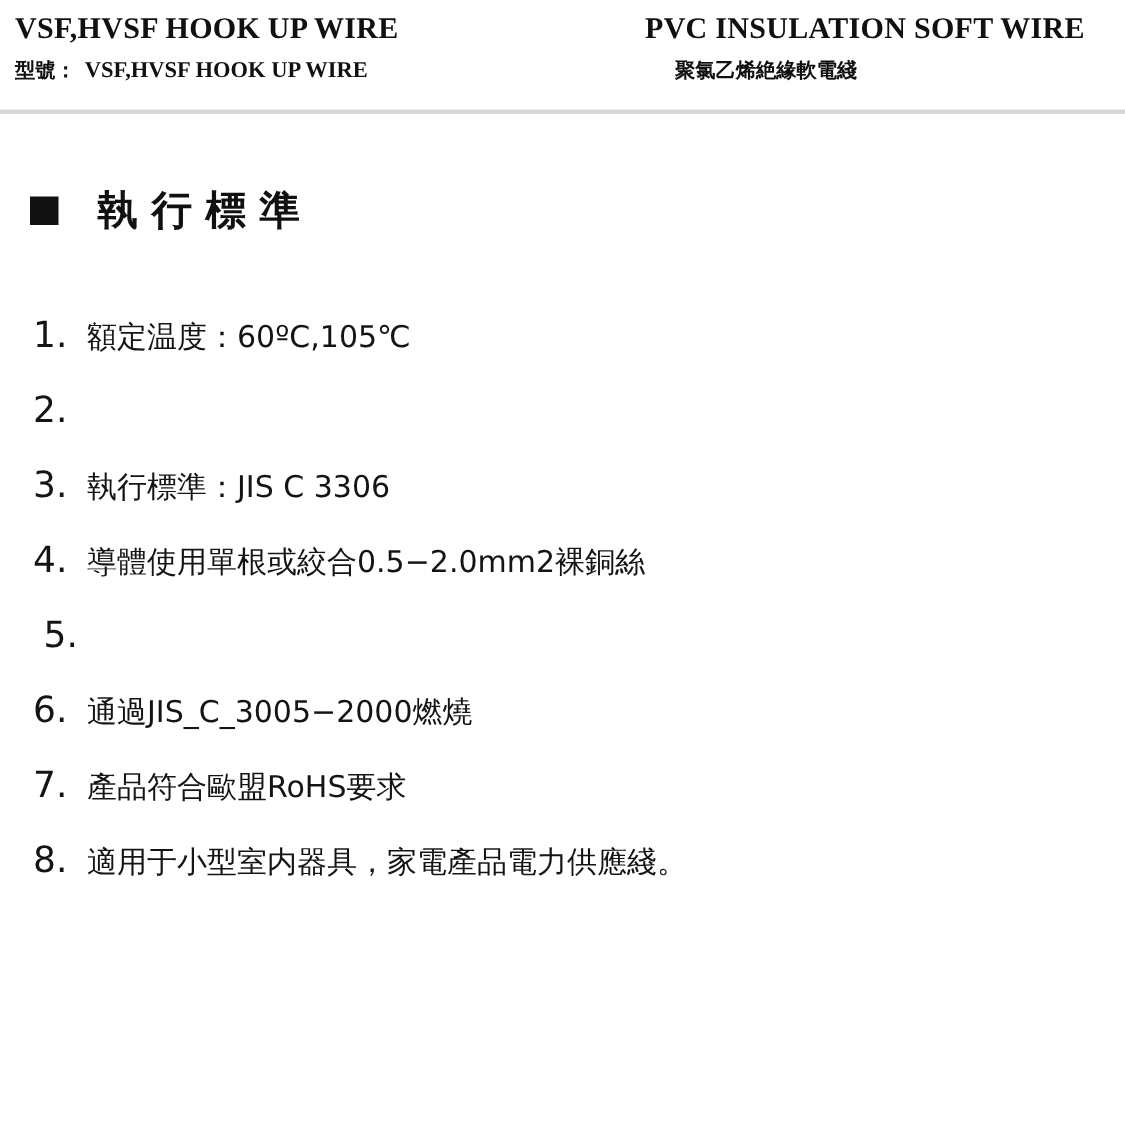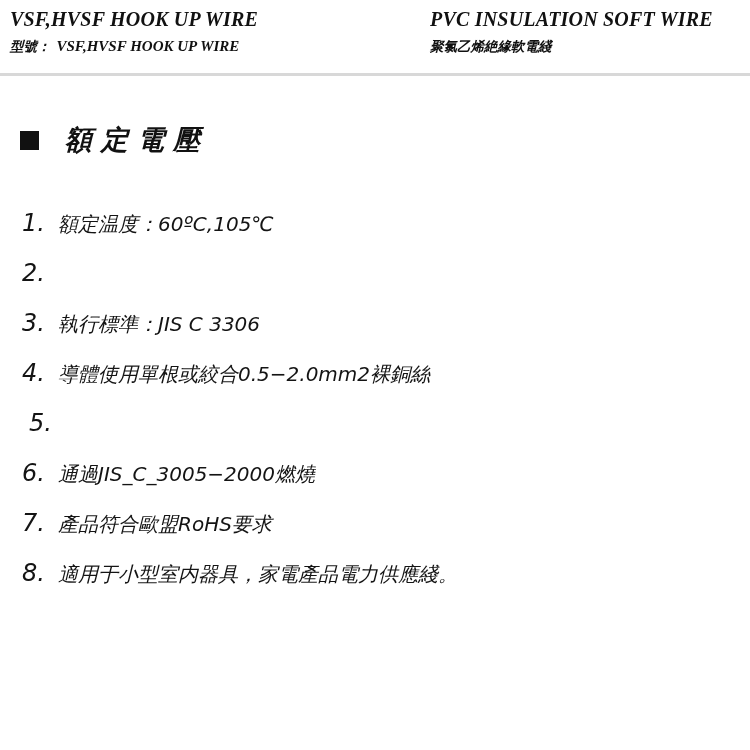--- a/index.html
+++ b/index.html
@@ -12,21 +12,20 @@
     background: #ffffff;
     font-family: "Liberation Serif", serif;
     color: #1a1a1a;
     overflow: hidden;
   }
   .page {
     position: relative;
     width: 620px;
     height: 750px;
     box-sizing: border-box;
-    font-style: italic;
   }
   
   .header {
     position: relative;
     width: 750px;
     height: 72px;
     box-sizing: border-box;
     padding: 8px 0 0 0;
   }
   .header-col {
@@ -68,20 +67,21 @@
     font-size: 15px;
     margin-left: 6px;
   }
   .subtitle-cn {
     margin-top: 7px;
     font-family: "DejaVu Sans", sans-serif;
     font-weight: bold;
     font-size: 13.5px;
     color: #111111;
     white-space: nowrap;
+    margin-left: 20px;
   }
   .header-rule {
     position: absolute;
     top: 73px;
     left: 0;
     width: 750px;
     height: 3px;
     background: #d8d8d8;
   }
   
@@ -154,21 +154,21 @@
     </div>
     <div class="header-col right">
       <div class="title-en">PVC INSULATION  SOFT WIRE</div>
       <div class="subtitle-cn">聚氯乙烯絶緣軟電綫</div>
     </div>
     <div class="header-rule"></div>
   </div>
 
   <div class="section-heading">
     <span class="bullet-square"></span>
-    <span class="section-title">額定電壓</span>
+    <span class="section-title">執行標準</span>
   </div>
 
   <div class="spec-list">
       <div class="spec-item">
         <span class="spec-num">1.</span>
         <span class="spec-text">額定温度：60ºC,105℃</span>
       </div>
       <div class="spec-item">
         <span class="spec-num">2.</span>
       </div>

